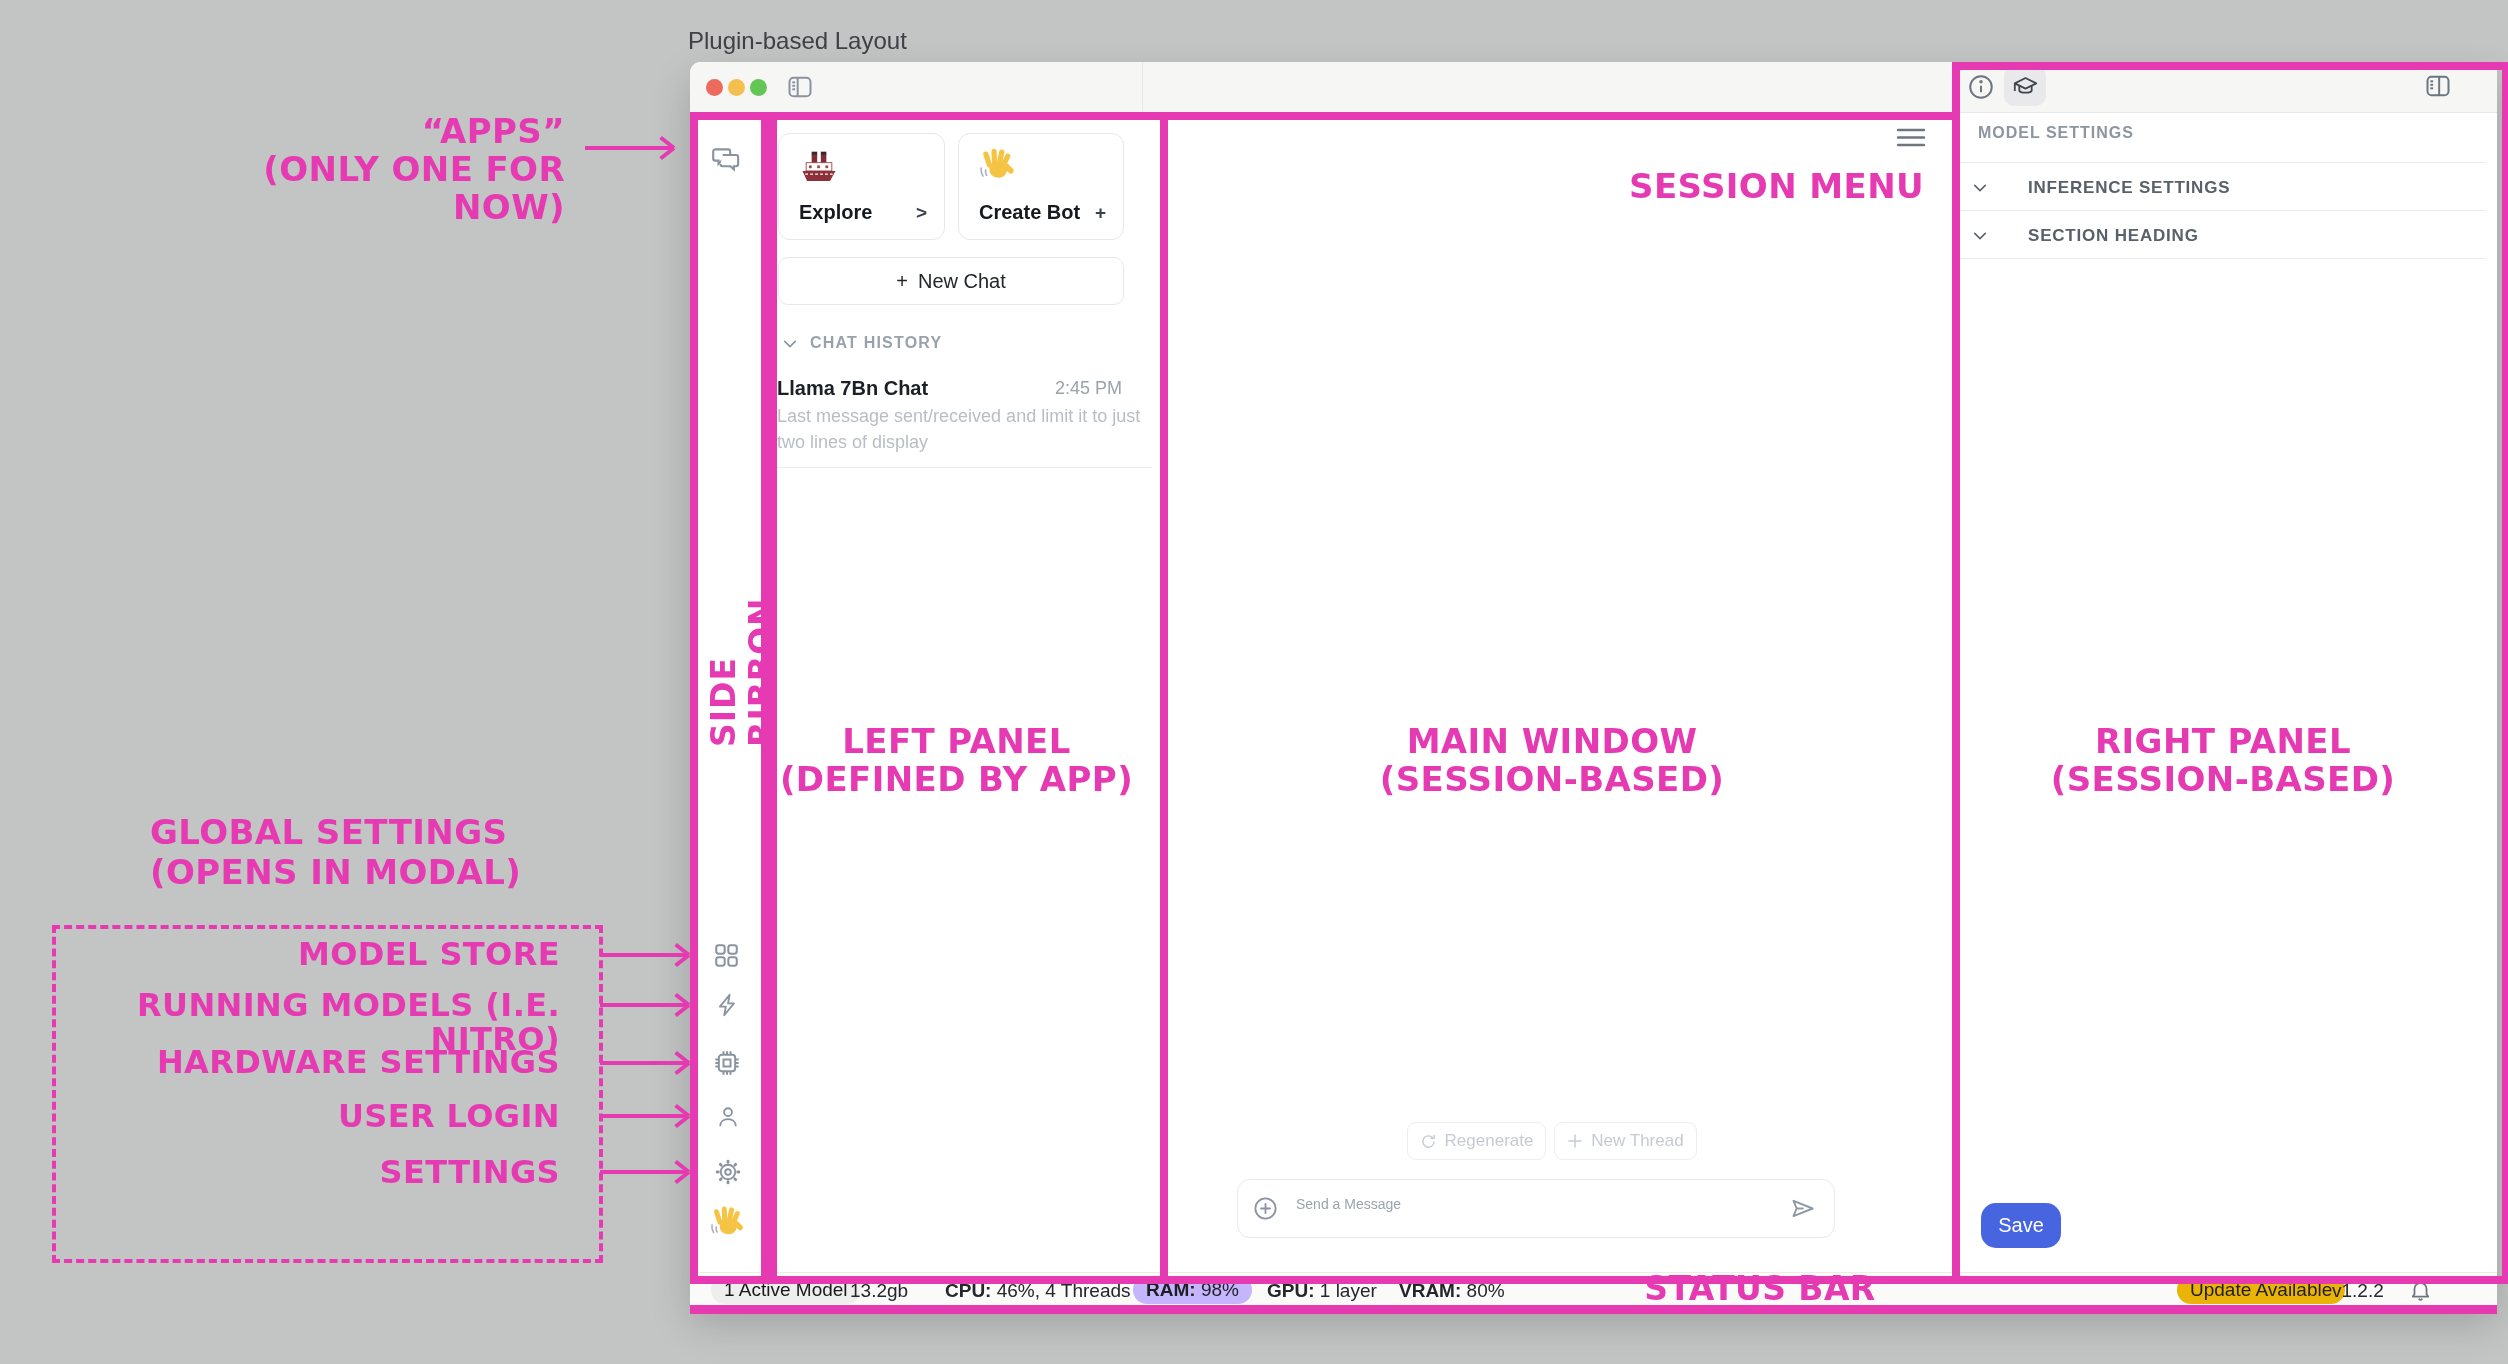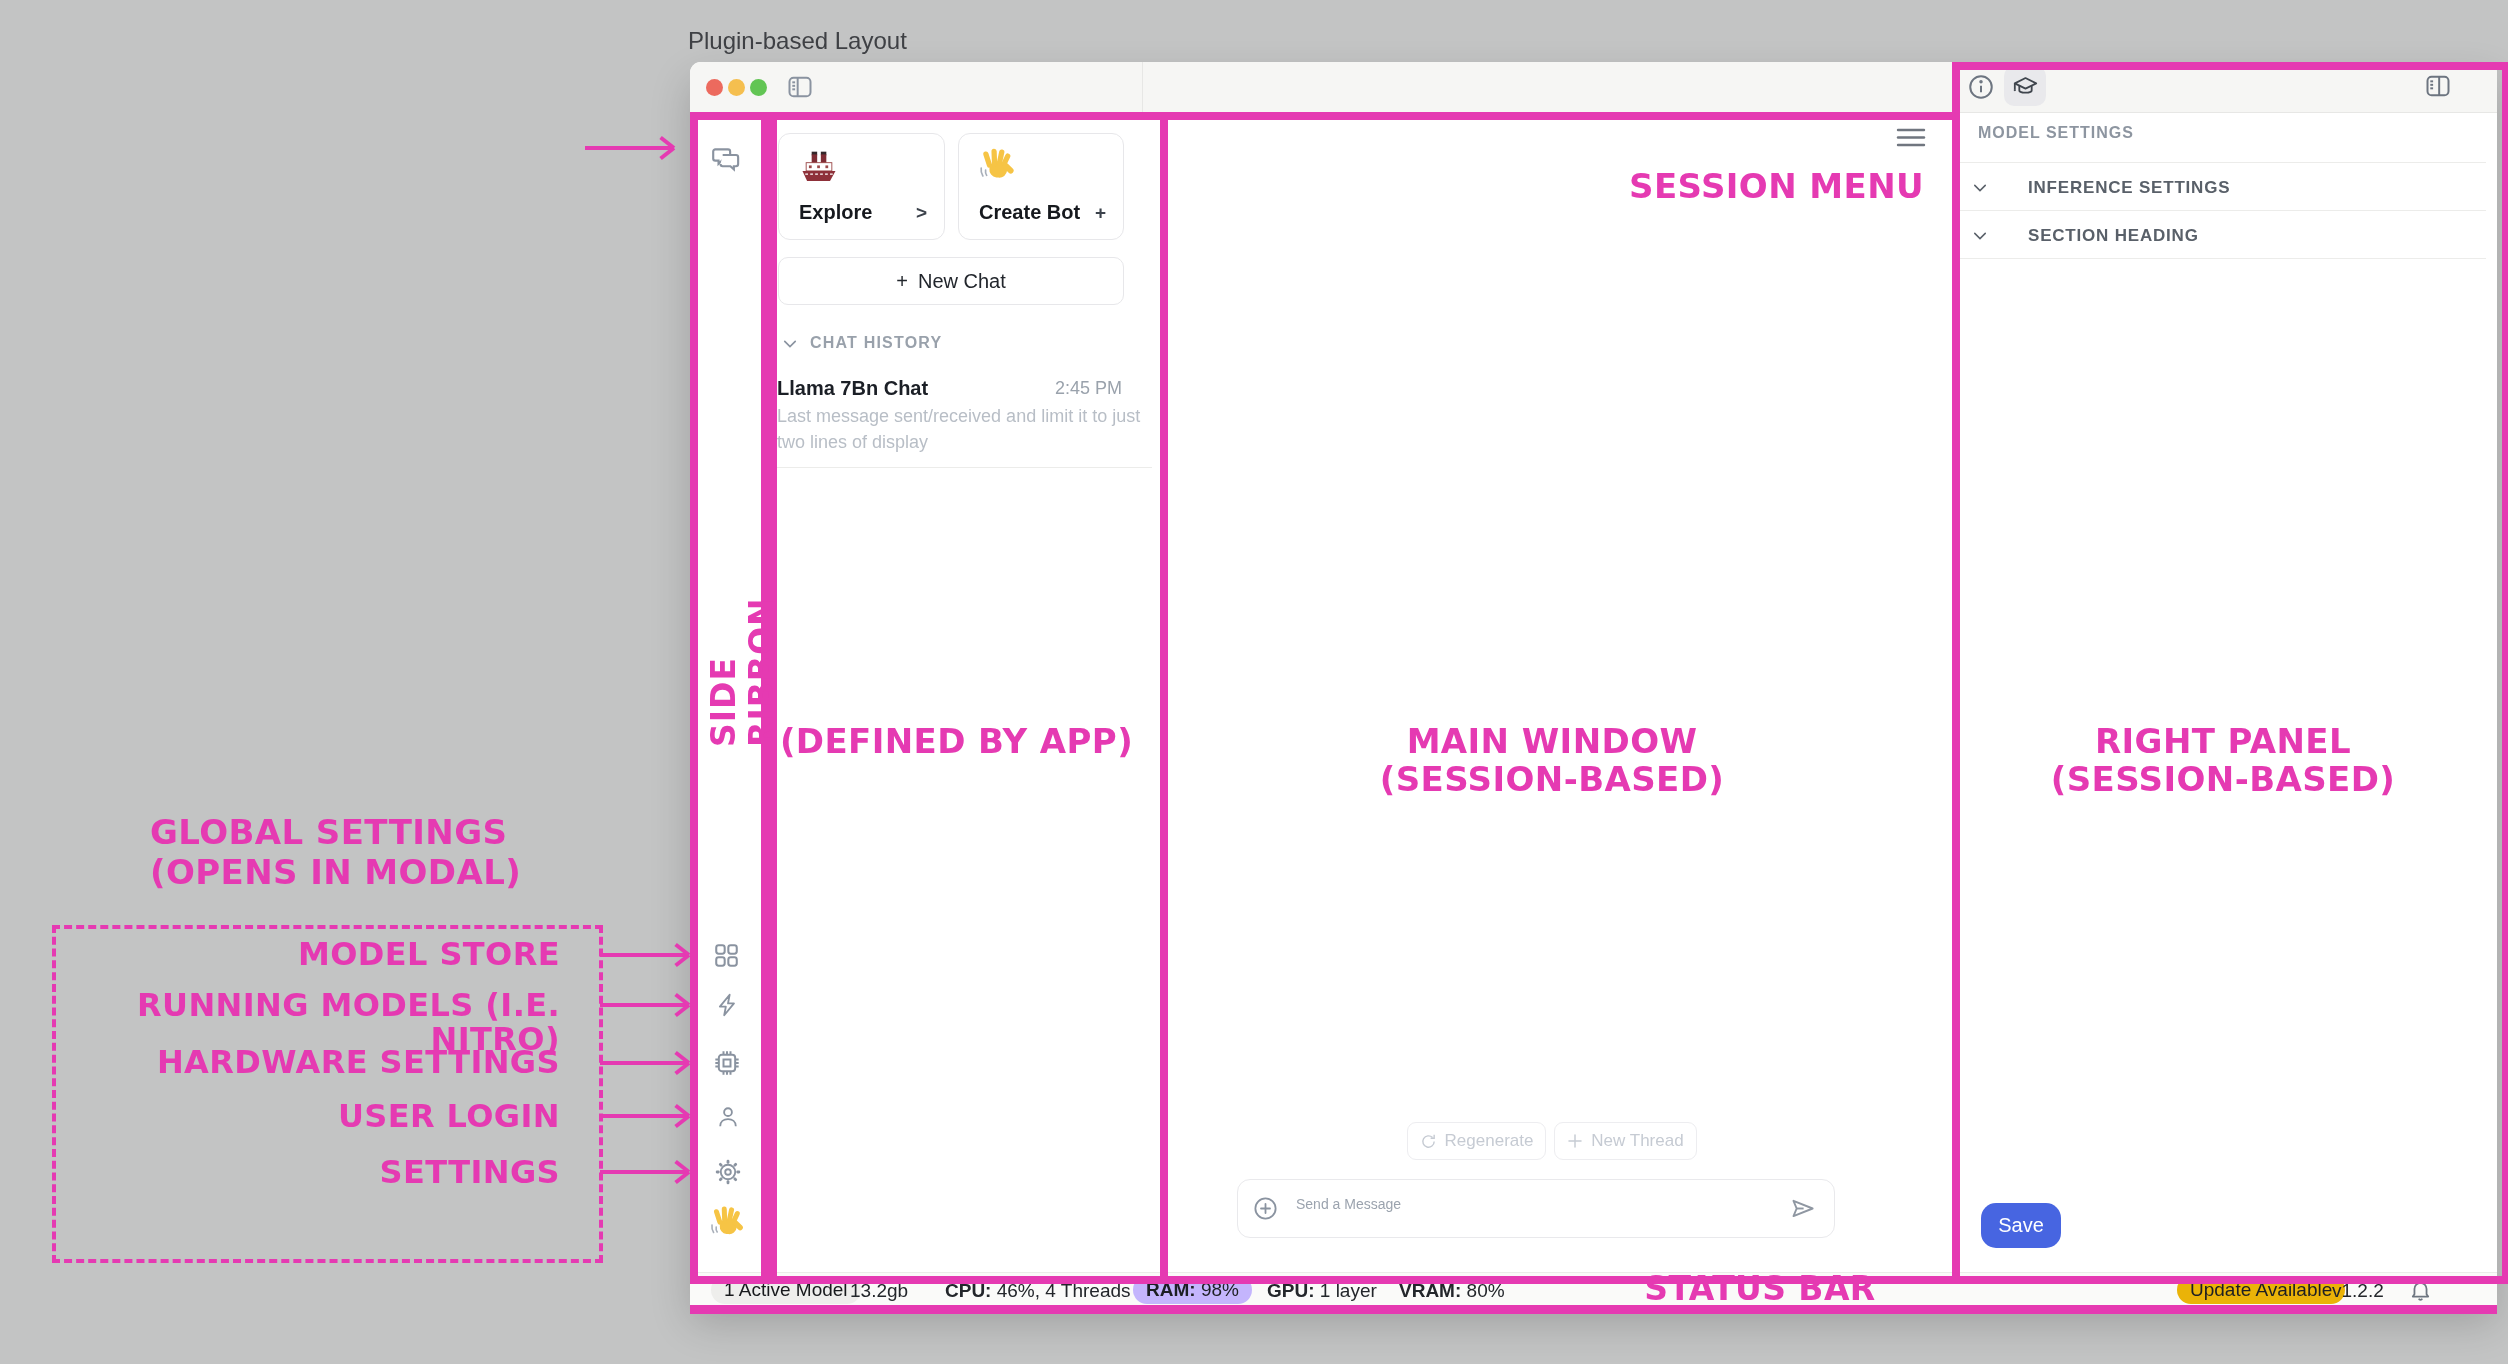--- a/index.html
+++ b/index.html
@@ -318,25 +318,30 @@
       <path d="M10.4 19.8a1.7 1.7 0 0 0 3.2 0"></path>
     </svg>
   </span>
 
   <div class="annbox" style="left:690px;top:112px;width:71px;height:1156px"></div>
   <div class="annbox" style="left:761px;top:112px;width:391px;height:1156px"></div>
   <div class="annbox" style="left:1160px;top:112px;width:784px;height:1156px"></div>
   <div class="annbox" style="left:1952px;top:62px;width:542px;height:1206px"></div>
   <div class="pinkbar-bottom"></div>
 
+  <div class="ann" style="left:140px;top:112px;width:425px;text-align:right">
+    <div>“APPS”</div>
+    <div>(ONLY ONE FOR NOW)</div>
+  </div>
   <div class="arrow" style="left:585px;top:146px;width:88px"></div>
 
   <div class="ann vert" style="left:705px;top:527px;height:220px;font-size:33px">SIDE RIBBON</div>
 
   <div class="ann" style="left:761px;top:722px;width:391px;text-align:center">
+    <div>LEFT PANEL</div>
     <div>(DEFINED BY APP)</div>
   </div>
   <div class="ann" style="left:1160px;top:722px;width:784px;text-align:center">
     <div>MAIN WINDOW</div>
     <div>(SESSION-BASED)</div>
   </div>
   <div class="ann" style="left:1952px;top:722px;width:542px;text-align:center">
     <div>RIGHT PANEL</div>
     <div>(SESSION-BASED)</div>
   </div>

